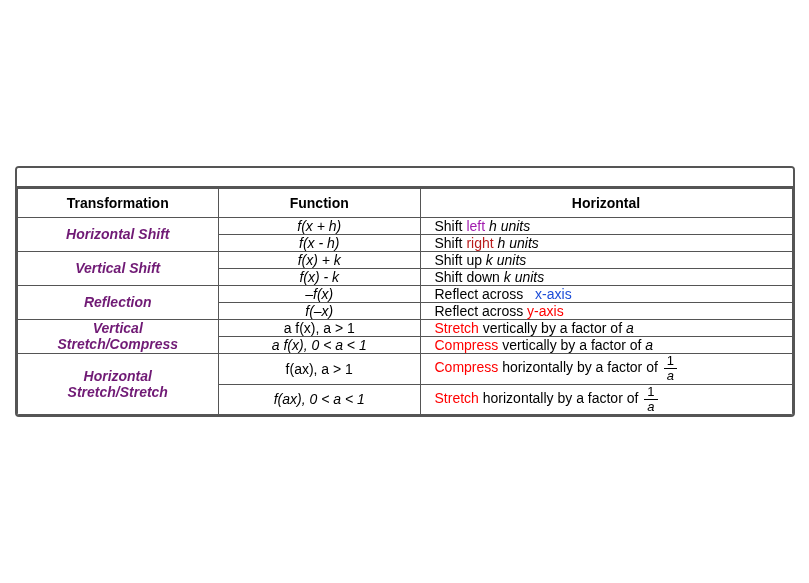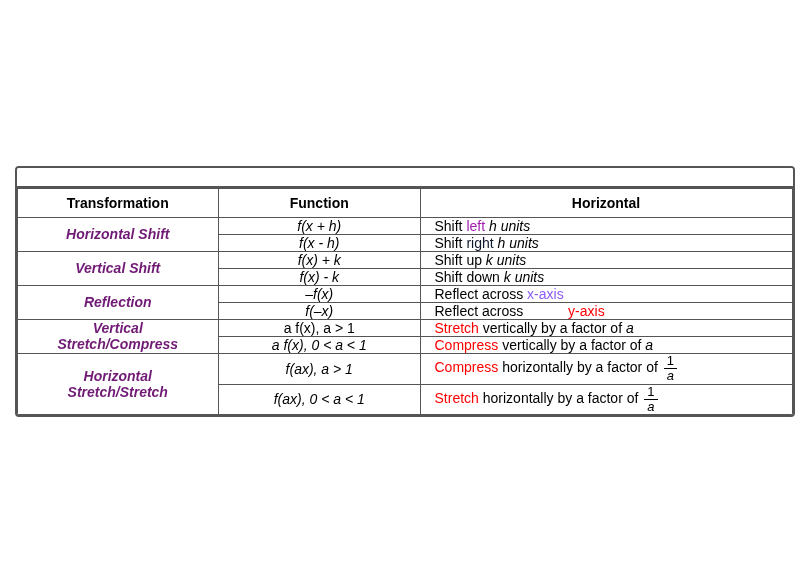--- a/index.html
+++ b/index.html
@@ -92,52 +92,52 @@
       </tr>
     </thead>
     <tbody id="table-body">
     <tr>
           <td class="col-transform" rowspan="2"><span class="transform-label">Horizontal Shift</span></td>
           <td class="col-function"><span style="font-style:italic">f(x + h)</span></td>
           <td class="col-description"><span><span>Shift </span><span style="color: #a21caf;">left</span><span style="font-style: italic;"> h units</span></span></td>
         </tr>
         <tr>
           <td class="col-function"><span style="font-style:italic">f(x  - h)</span></td>
-          <td class="col-description"><span><span>Shift </span><span style="color: #0f172a;">right</span><span style="font-style: italic;"> h units</span></span></td>
+          <td class="col-description"><span><span>Shift </span><span style="color: #b91c1c;">right</span><span style="font-style: italic;"> h units</span></span></td>
         </tr>
         <tr>
           <td class="col-transform" rowspan="2"><span class="transform-label">Vertical Shift</span></td>
           <td class="col-function"><span style="font-style:italic">f(x) + k</span></td>
           <td class="col-description"><span><span>Shift </span><span>up</span><span style="font-style: italic;"> k units</span></span></td>
         </tr>
         <tr>
           <td class="col-function"><span style="font-style:italic">f(x) - k</span></td>
           <td class="col-description"><span><span>Shift </span><span>down</span><span style="font-style: italic;"> k units</span></span></td>
         </tr>
         <tr>
           <td class="col-transform" rowspan="2"><span class="transform-label">Reflection</span></td>
           <td class="col-function"><span style="font-style:italic">–f(x)</span></td>
-          <td class="col-description"><span><span>Reflect across </span><span style="color: #8b5cf6;">x-axis</span></span></td>
+          <td class="col-description"><span><span>Reflect across </span><span style="color: #1d4ed8; margin-left: 8px;">x-axis</span></span></td>
         </tr>
         <tr>
           <td class="col-function"><span style="font-style:italic">f(–x)</span></td>
-          <td class="col-description"><span><span>Reflect across </span><span style="color: red; margin-left: 41px;">y-axis</span></span></td>
+          <td class="col-description"><span><span>Reflect across </span><span style="color: red;">y-axis</span></span></td>
         </tr>
         <tr>
           <td class="col-transform" rowspan="2"><span class="transform-label">Vertical Stretch/Compress</span></td>
           <td class="col-function"><span style="">a f(x), a &gt; 1</span></td>
           <td class="col-description"><span><span style="color: red;">Stretch</span><span> vertically by a factor of </span><span style="font-style: italic;">a</span></span></td>
         </tr>
         <tr>
           <td class="col-function"><span style="font-style:italic">a f(x), 0 &lt; a &lt; 1</span></td>
           <td class="col-description"><span><span style="color: red;">Compress</span><span> vertically by a factor of </span><span style="font-style: italic;">a</span></span></td>
         </tr>
         <tr>
           <td class="col-transform" rowspan="2"><span class="transform-label">Horizontal Stretch/Stretch</span></td>
-          <td class="col-function"><span style="font-style:italic">f(ax), a &gt; 1</span></td>
+          <td class="col-function"><span style="">f(ax), a &gt; 1</span></td>
           <td class="col-description"><span><span style="color: red; font-weight: normal;">Compress</span><span> horizontally by a factor of </span><span class="fraction">
                 <span class="num">1</span>
                 <span class="den" style="font-style: italic;">a</span>
               </span></span></td>
         </tr>
         <tr>
           <td class="col-function"><span style="font-style:italic">f(ax), 0 &lt; a &lt; 1</span></td>
           <td class="col-description"><span><span style="color: red; font-weight: normal;">Stretch</span><span> horizontally by a factor of </span><span class="fraction">
                 <span class="num">1</span>
                 <span class="den" style="font-style: italic;">a</span>

